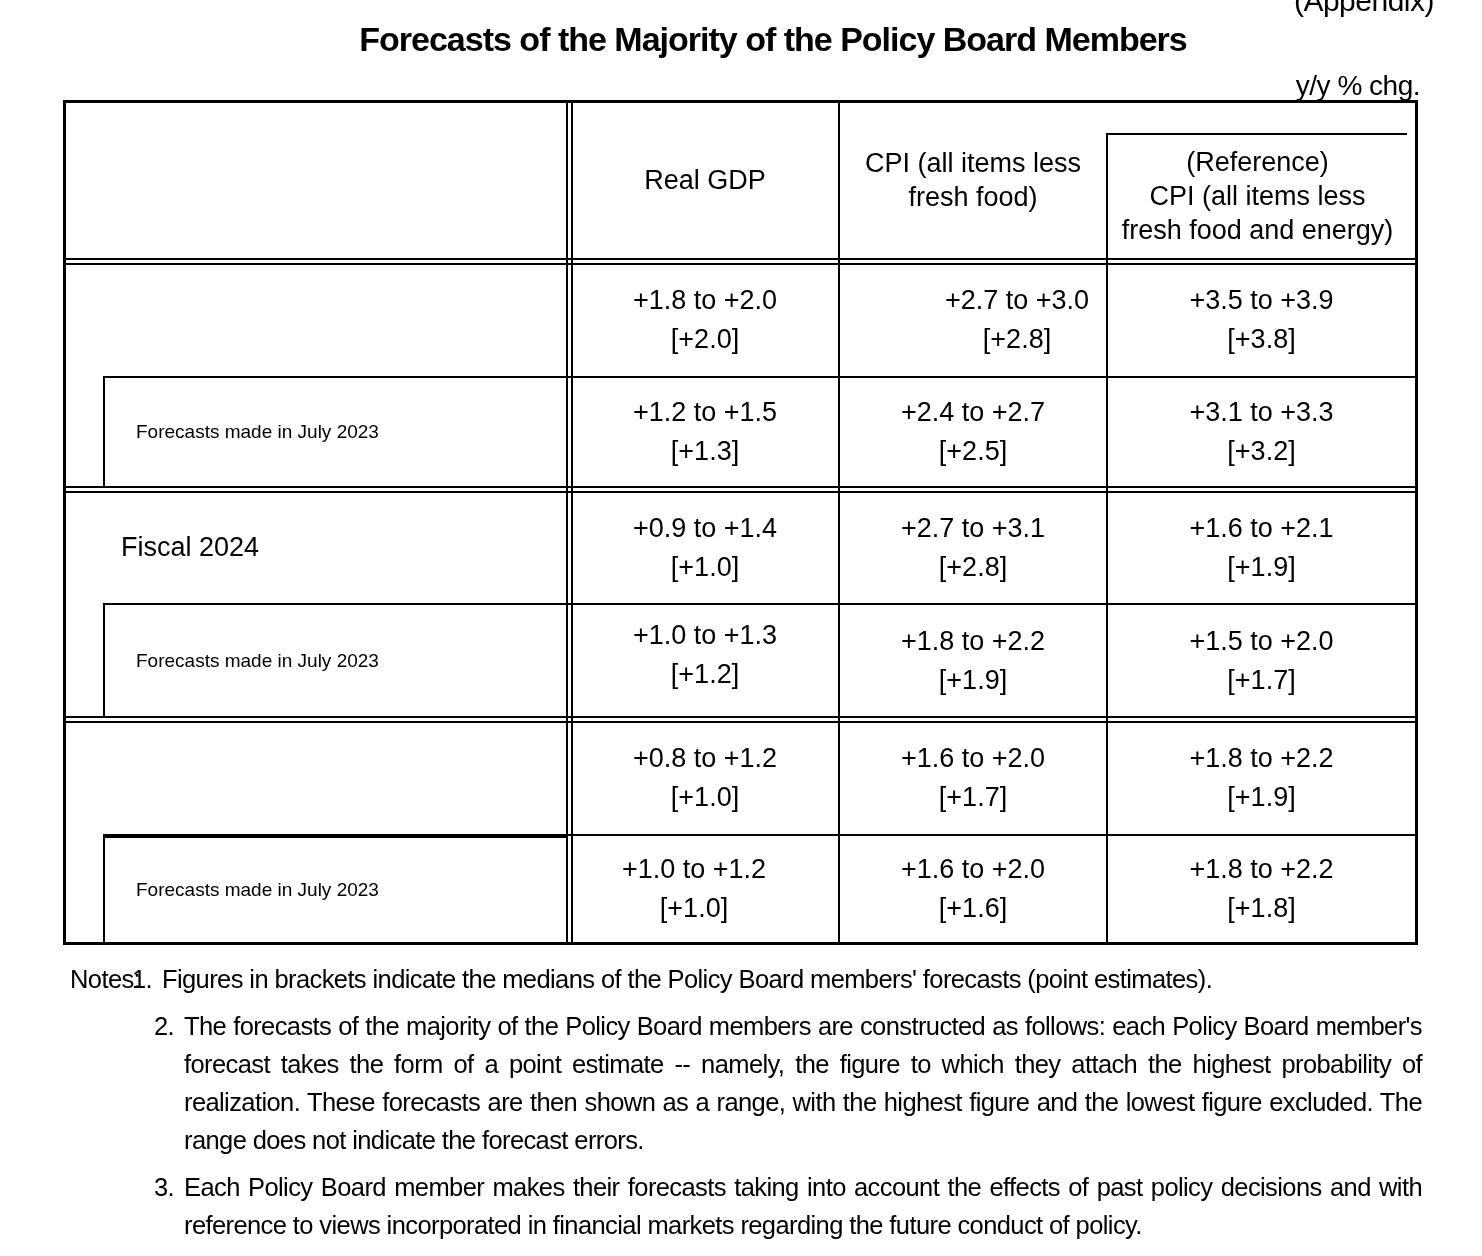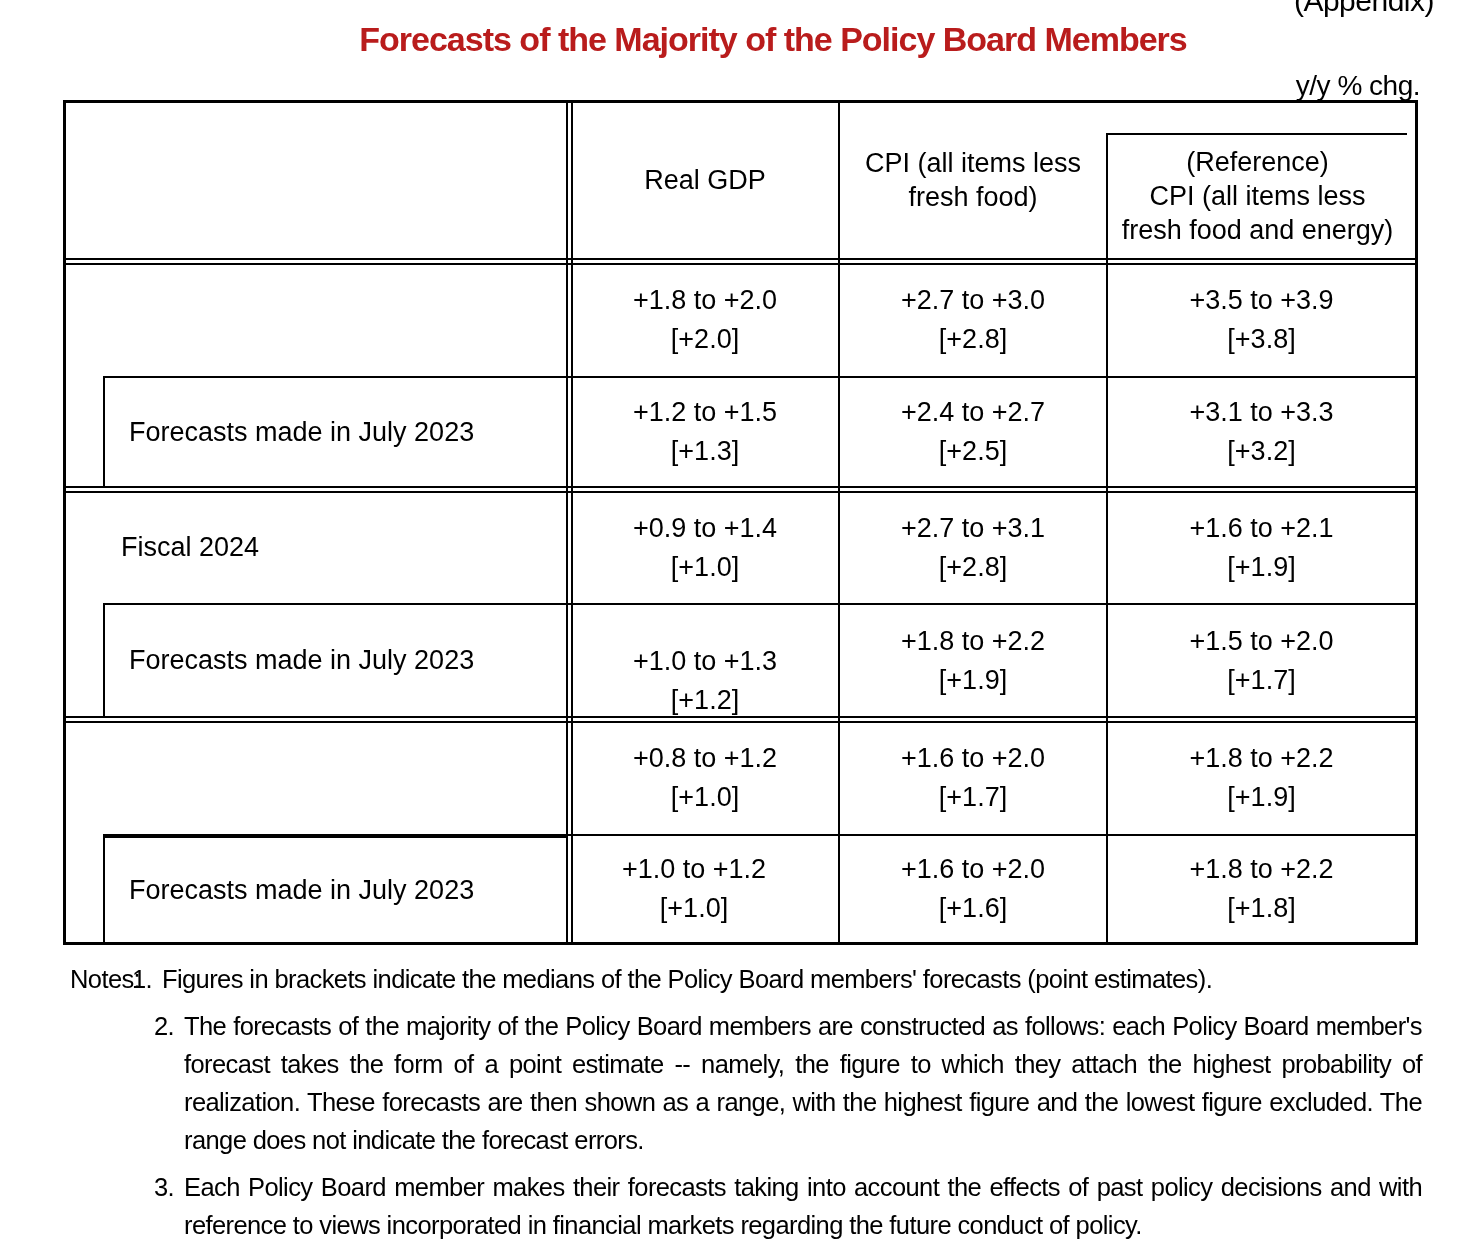--- a/index.html
+++ b/index.html
@@ -41,41 +41,41 @@
     box-sizing:border-box; display:flex; align-items:center;}
   .hdr-cell{position:absolute; display:flex; align-items:center; justify-content:center;
     text-align:center; font-size:27px; line-height:1.25; white-space:pre-line;}
   .ref-box{position:absolute; border-top:2px solid #000; border-left:2px solid #000;
     box-sizing:border-box; display:flex; align-items:center; justify-content:center;
     text-align:center; font-size:27px; line-height:1.25; white-space:pre-line;}
   .data-cell{position:absolute; display:flex; flex-direction:column;
     align-items:center; justify-content:center; gap:12px;
     font-size:27px; line-height:1;}
   .ylabel{position:absolute; left:55px; display:flex; align-items:center; font-size:27px;}
-  .jlabel{padding-left:24px; font-size:27px;}
+  .jlabel{padding-left:24px; font-size:19px;margin-left:7px;}
   
   .notes{
     position:absolute; left:70px; top:960px; width:1352px;
     font-size:25.5px; line-height:38px; letter-spacing:-0.6px;
   }
   .note-row{display:flex; align-items:flex-start;}
   .note-first .notes-label{width:62px; flex:0 0 62px;}
   .note-num{width:30px; flex:0 0 30px;}
   .note-indent{width:84px; flex:0 0 84px;}
   .note-text{flex:1; text-align:justify;}
   .note-text.single{text-align:left;}
   .note-row + .note-row{margin-top:9px;}
 </style>
 </head>
 <body>
 
 <div class="page">
 
   <div class="appendix">(Appendix)</div>
-  <div class="doc-title" style="color:#b91c1c;">Forecasts of the Majority of the Policy Board Members</div>
+  <div class="doc-title" style="color:#000000;">Forecasts of the Majority of the Policy Board Members</div>
   <div class="unit-label">y/y % chg.</div>
 
   <div class="fc-table">
 
     <div class="v-double" style="left:500px;"></div>
     <div class="vline" style="left:772px; top:0; bottom:0;"></div>
     <div class="vline" style="left:1040px; top:155px; bottom:0;"></div>
 
     <div class="h-double" style="top:155px;"></div>
     <div class="hline" style="left:37px; right:0; top:273px;"></div>
@@ -100,21 +100,21 @@
       <span class="jlabel">Forecasts made in July 2023</span>
     </div>
     <div class="inset-box" style="left:37px; top:733px; width:463px; height:106px;">
       <span class="jlabel">Forecasts made in July 2023</span>
     </div>
 
     <div class="data-cell" style="left:506px; top:161px; width:266px; height:112px;border-radius:20px;">
       <span>+1.8 to +2.0</span>
       <span>[+2.0]</span>
     </div>
-    <div class="data-cell" style="left:774px; top:161px; width:266px; height:112px;">
+    <div class="data-cell" style="left:818px; top:161px; width:266px; height:112px;">
       <span>+2.7 to +3.0</span>
       <span>[+2.8]</span>
     </div>
     <div class="data-cell" style="left:1042px; top:161px; width:307px; height:112px;">
       <span>+3.5 to +3.9</span>
       <span>[+3.8]</span>
     </div>
 
     <div class="data-cell" style="left:506px; top:275px; width:266px; height:108px;">
       <span>+1.2 to +1.5</span>
@@ -135,21 +135,21 @@
     </div>
     <div class="data-cell" style="left:774px; top:389px; width:266px; height:111px;">
       <span>+2.7 to +3.1</span>
       <span>[+2.8]</span>
     </div>
     <div class="data-cell" style="left:1042px; top:389px; width:307px; height:111px;">
       <span>+1.6 to +2.1</span>
       <span>[+1.9]</span>
     </div>
 
-    <div class="data-cell" style="left:506px; top:522px; width:266px; height:111px;align-items:center;">
+    <div class="data-cell" style="left:506px; top:496px; width:266px; height:111px;align-items:center;">
       <span>+1.0 to +1.3</span>
       <span>[+1.2]</span>
     </div>
     <div class="data-cell" style="left:774px; top:502px; width:266px; height:111px;">
       <span>+1.8 to +2.2</span>
       <span>[+1.9]</span>
     </div>
     <div class="data-cell" style="left:1042px; top:502px; width:307px; height:111px;">
       <span>+1.5 to +2.0</span>
       <span>[+1.7]</span>

